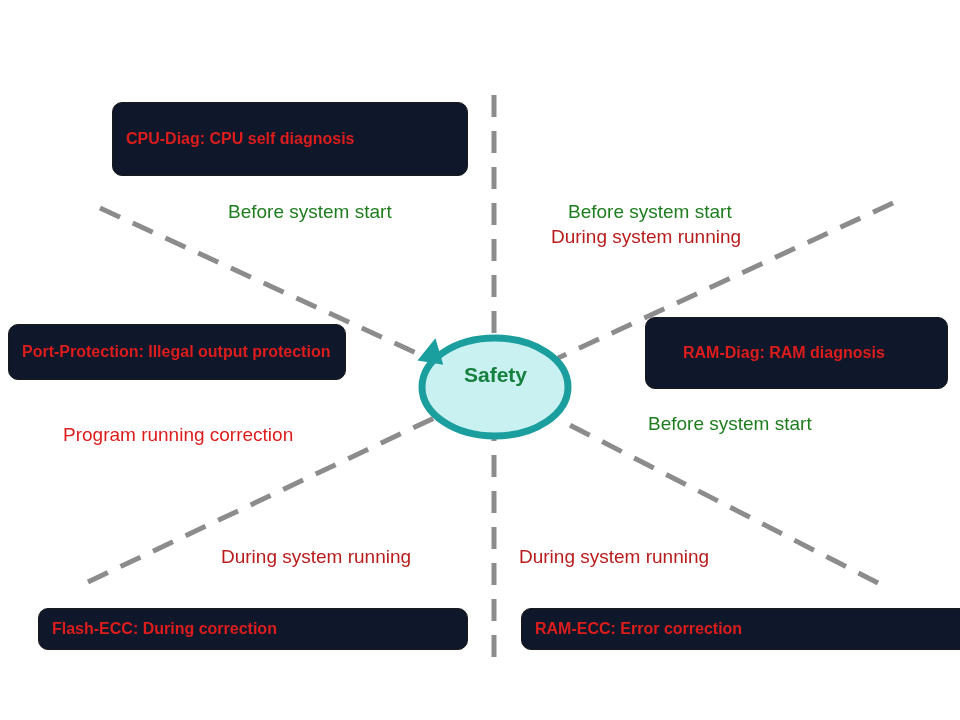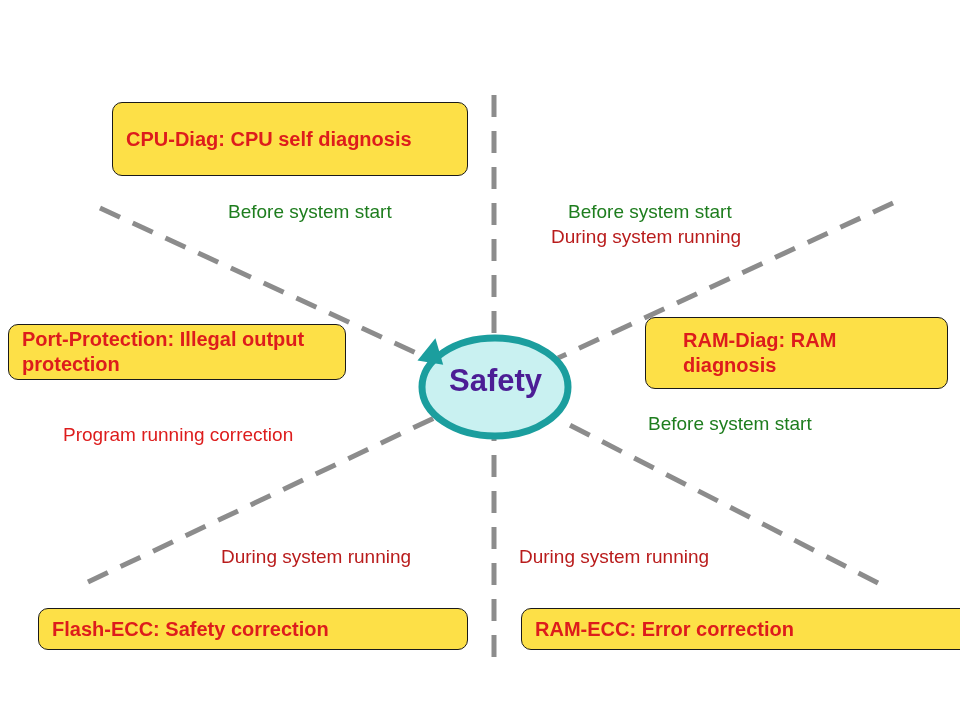--- a/index.html
+++ b/index.html
@@ -7,49 +7,49 @@
     position:relative;
     width:960px;height:720px;
     background:#ffffff;
     overflow:hidden;
     font-family:"Liberation Sans", sans-serif;
   }
   .lines-svg{position:absolute;left:0;top:0;width:960px;height:720px;}
   .dash{stroke:#8c8c8c;stroke-width:5;stroke-dasharray:22 14;fill:none;}
   .box{
     position:absolute;
-    background:#fde047;
+    background:#0f172a;
     border:1.7px solid #1a1a1a;
     border-radius:10px;
     box-sizing:border-box;
     display:flex;
     align-items:center;
     padding:6px 13px;
     color:#dd1c1c;
     font-weight:bold;
-    font-size:20px;
+    font-size:16px;
     line-height:1.25;
   }
   .timing{
     position:absolute;
     font-weight:normal;
     font-size:19px;
     white-space:nowrap;
   }
   .timing.before{color:#1e7d1e;}
   .timing.during{color:#b91c1c;}
   .timing.condition{color:#dd1c1c;}
   .safety-label{
     position:absolute;
     left:423px;top:363px;
     width:145px;
     text-align:center;
-    color:#4c1d95;
+    color:#15803d;
     font-weight:bold;
-    font-size:31px;
+    font-size:21px;
   }
 </style>
 </head>
 <body>
 
 <div class="canvas">
 
   <svg class="lines-svg" viewBox="0 0 960 720" xmlns="http://www.w3.org/2000/svg">
 
     <line class="dash" x1="494" y1="95" x2="494" y2="662"></line>
@@ -73,21 +73,21 @@
 
   <div class="box" style="left:8px;top:324px;width:338px;height:56px;">
     <span>Port-Protection: Illegal output protection</span>
   </div>
 
   <div class="box" style="left:645px;top:317px;width:303px;height:72px;padding-left:37px;">
     <span>RAM-Diag: RAM diagnosis</span>
   </div>
 
   <div class="box" style="left:38px;top:608px;width:430px;height:42px;">
-    <span>Flash-ECC: Safety correction</span>
+    <span>Flash-ECC: During correction</span>
   </div>
 
   <div class="box" style="left:521px;top:608px;width:480px;height:42px;">
     <span>RAM-ECC: Error correction</span>
   </div>
 
   <div class="timing before" style="left:228px;top:201px;">Before system start</div>
 
   <div class="timing before" style="left:568px;top:201px;">Before system start</div>
 

